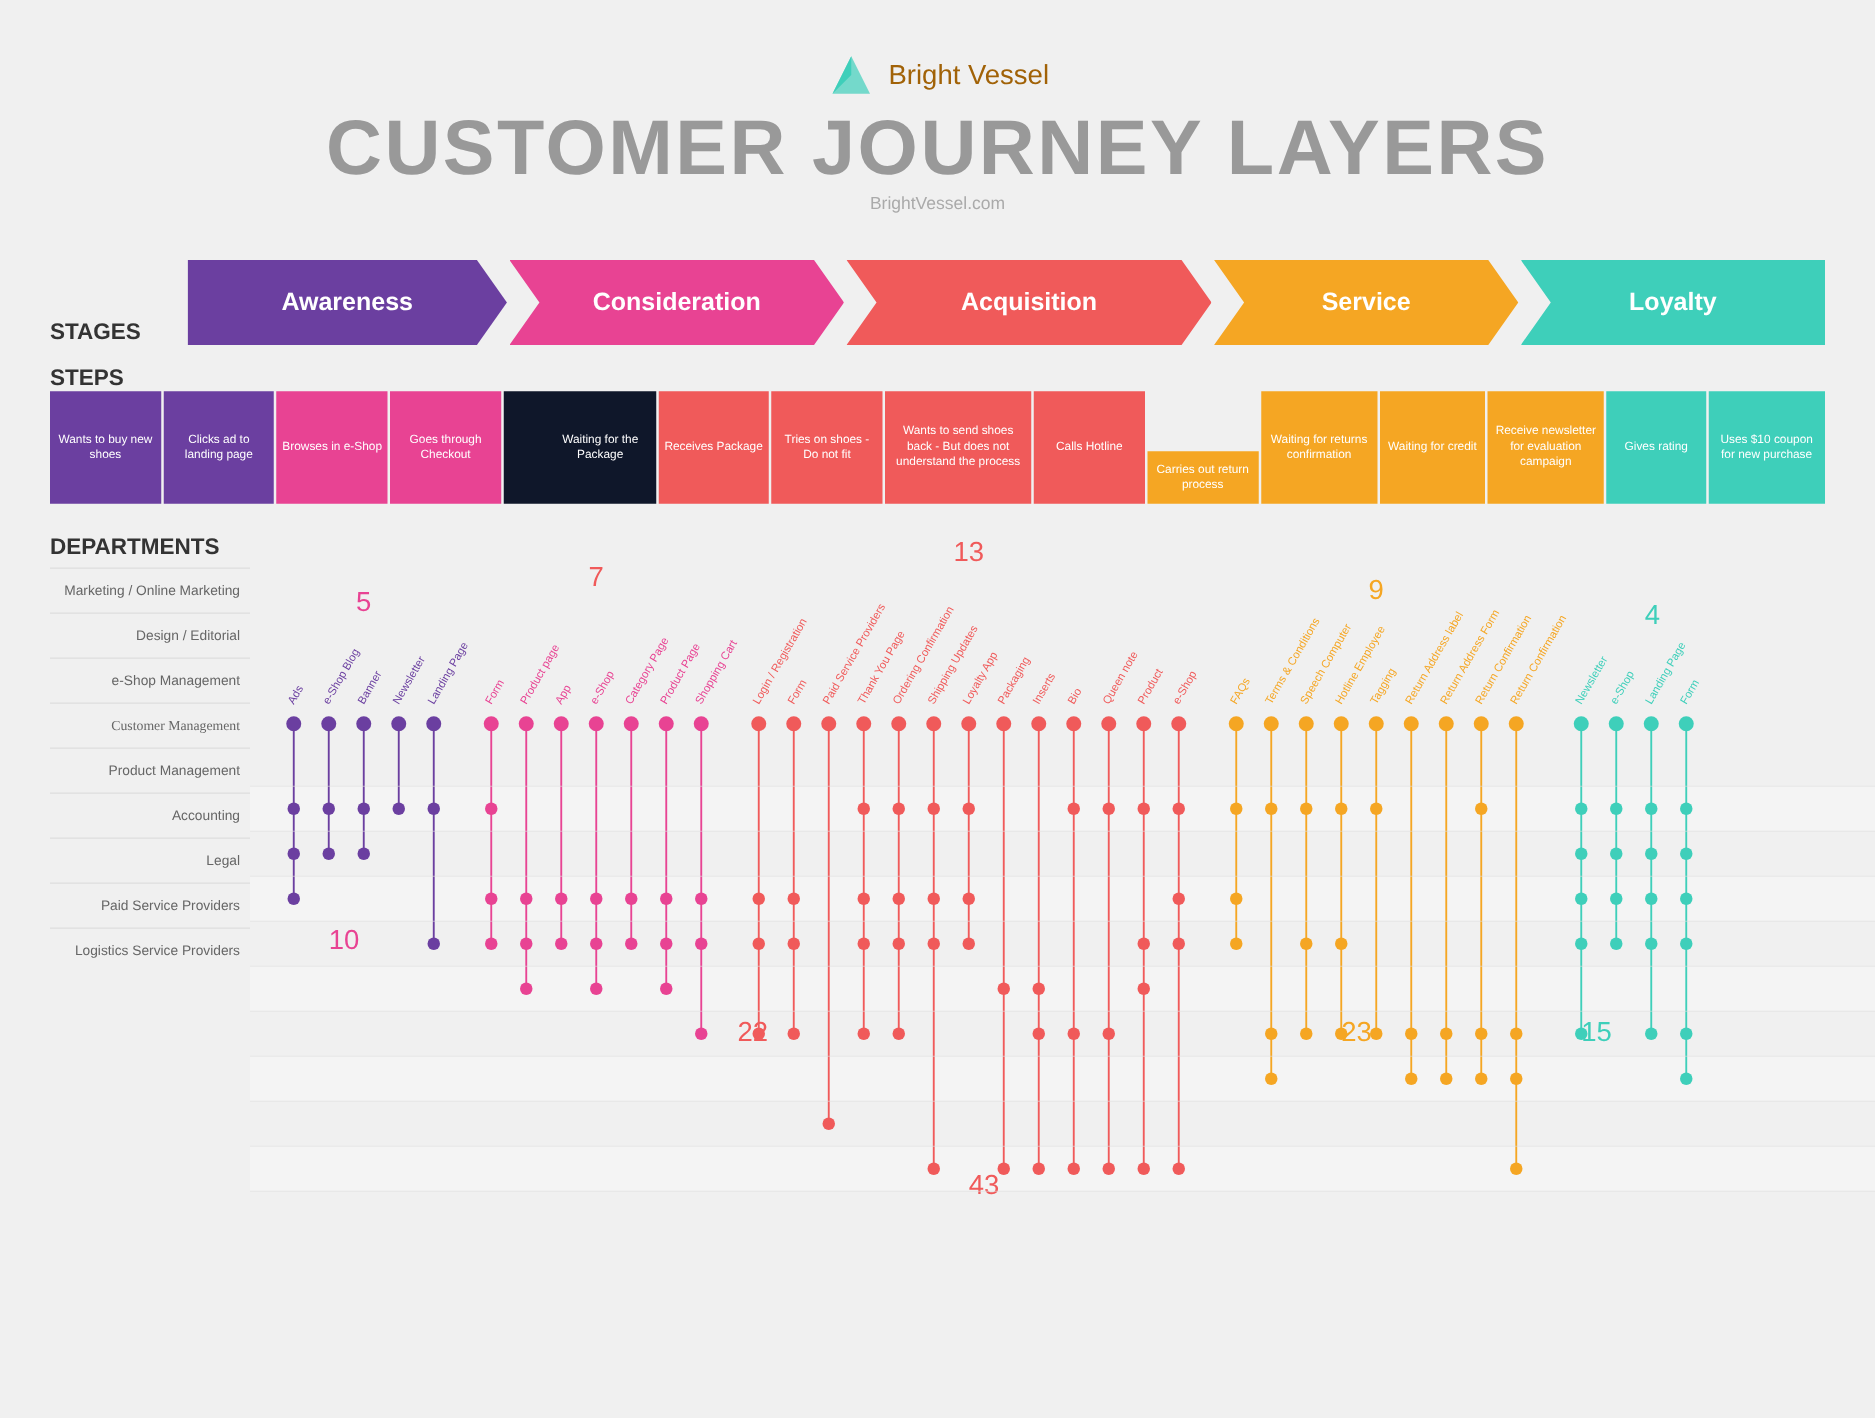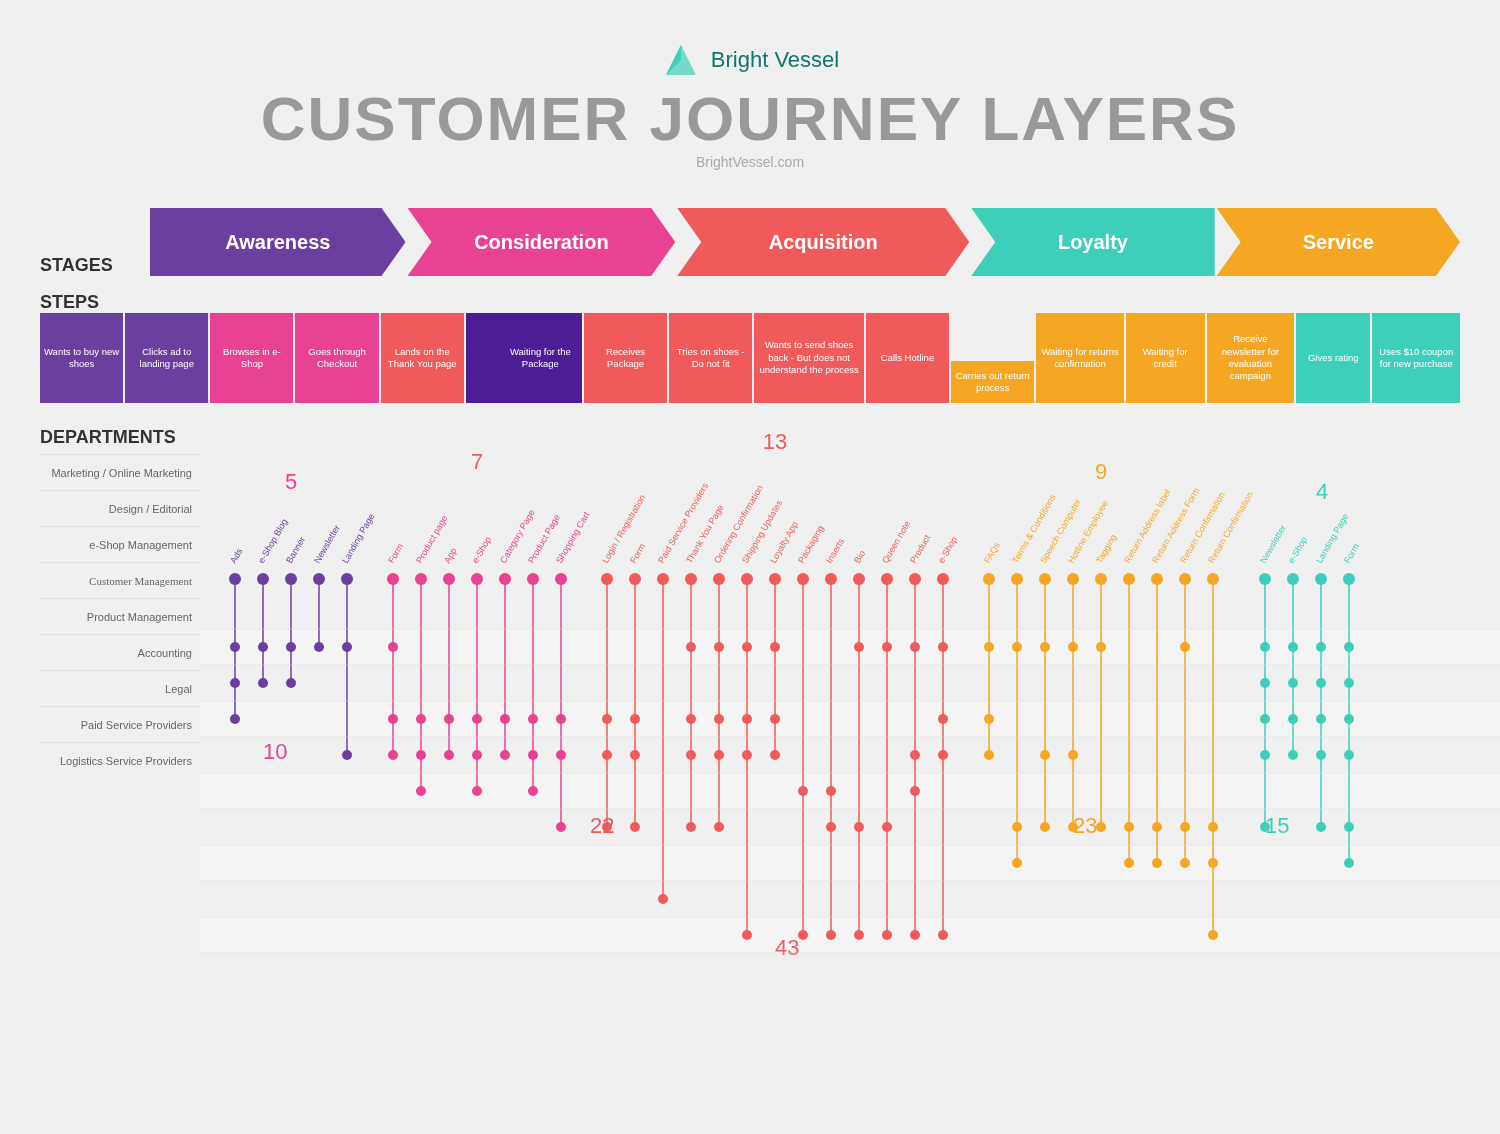--- a/index.html
+++ b/index.html
@@ -22,21 +22,21 @@
     }
     .logo-area {
       display: flex;
       align-items: center;
       justify-content: center;
       gap: 10px;
       margin-bottom: 8px;
     }
     .logo-text {
       font-size: 22px;
-      color: #0f766e;
+      color: #a16207;
       font-weight: 400;
     }
     .logo-icon {
       width: 40px;
       height: 40px;
     }
     .title {
       font-size: 62px;
       font-weight: 900;
       color: #999;
@@ -152,52 +152,49 @@
       <div class="stage-arrow" style="flex:1.1;">
         <div class="stage-arrow-inner" style="background:#e84393;">
           <span>Consideration</span>
         </div>
       </div>
       <div class="stage-arrow" style="flex:1.2;">
         <div class="stage-arrow-inner" style="background:#f05a5a;">
           <span>Acquisition</span>
         </div>
       </div>
+      <div class="stage-arrow" style="flex:1.0;">
+        <div class="stage-arrow-inner" style="background:#f5a623;">
+          <span>Service</span>
+        </div>
+      </div>
       <div class="stage-arrow stage-last" style="flex:1.0;">
         <div class="stage-arrow-inner" style="background:#3ecfba;">
           <span>Loyalty</span>
-        </div>
-      </div>
-      <div class="stage-arrow" style="flex:1.0;">
-        <div class="stage-arrow-inner" style="background:#f5a623;">
-          <span>Service</span>
         </div>
       </div>
     </div>
   </div>
 
   <div class="steps-section">
     <div class="section-label" style="padding-top:0;">STEPS</div>
     <div class="steps-row" style="gap:2px;">
       <div class="step-box" style="background:#6b3fa0; flex:0.85;">
           <span>Wants to buy new shoes</span>
         </div>
       <div class="step-box" style="background:#6b3fa0; flex:0.85;">
           <span>Clicks ad to landing page</span>
         </div>
       <div class="step-box" style="background:#e84393; flex:0.85;">
           <span>Browses in e-Shop</span>
         </div>
       <div class="step-box" style="background:#e84393; flex:0.85;">
           <span>Goes through Checkout</span>
         </div>
-      <div class="step-box" style="background:#f05a5a; flex:0.85;">
-          <span>Lands on the Thank You page</span>
-        </div>
-      <div class="step-box" style="background:#4c1d95; flex:0.85;padding-left:37px;">
+      <div class="step-box" style="background:#0f172a; flex:0.85;padding-left:37px;">
           <span>Waiting for the Package</span>
         </div>
       <div class="step-box" style="background:#f05a5a; flex:0.85;">
           <span>Receives Package</span>
         </div>
       <div class="step-box" style="background:#f05a5a; flex:0.85;">
           <span>Tries on shoes - Do not fit</span>
         </div>
       <div class="step-box" style="background:#f05a5a; flex:1.15;">
           <span>Wants to send shoes back - But does not understand the process</span>

